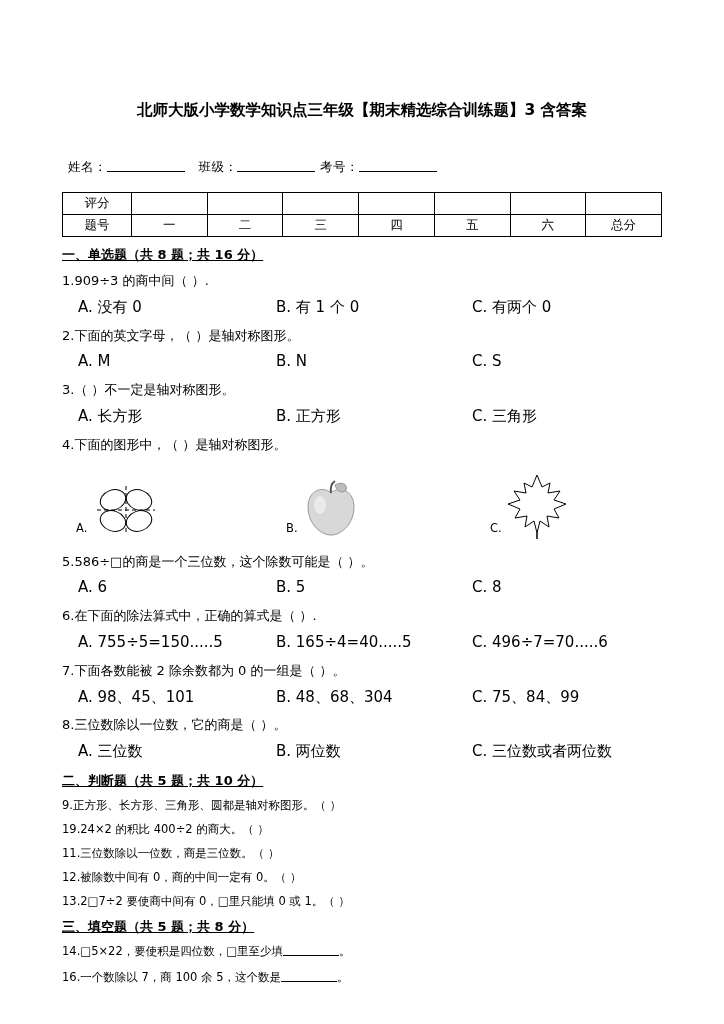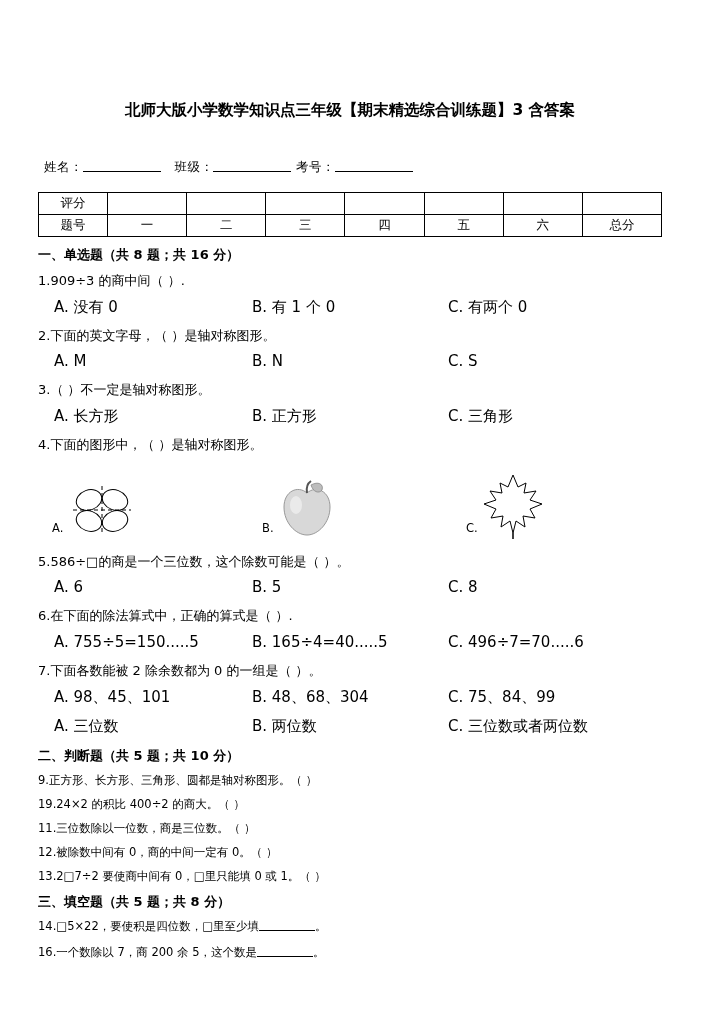--- a/index.html
+++ b/index.html
@@ -12,21 +12,21 @@
     height: 1024px;
     font-family: "DejaVu Sans", "Liberation Sans", sans-serif;
     color: #000;
     position: relative;
     overflow: hidden;
   }
   .page {
     width: 724px;
     height: 1024px;
     box-sizing: border-box;
-    padding: 100px 62px 0 38px;
+    padding: 100px 62px 0 62px;
     position: relative;
   }
   .doc-title {
     font-size: 15.5px;
     font-weight: bold;
     text-align: center;
     letter-spacing: 0px;
     margin: 0 0 38px 0;
     font-family: "DejaVu Sans", "Liberation Sans", sans-serif;
   }
@@ -57,20 +57,21 @@
     padding: 0;
   }
   table.score-table td.head {
     width: 68px;
   }
   .section-head {
     font-size: 13px;
     font-weight: bold;
     margin: 9px 0 8px 0;
     letter-spacing: 0px;
+    text-decoration: underline;
   }
   .q {
     font-size: 13px;
     margin: 0 0 6px 0;
     line-height: 1.45;
   }
   .opts {
     font-size: 15px;
     margin: 0 0 8px 0;
     padding-left: 16px;
@@ -221,20 +222,21 @@
     <span class="o3">C. 496÷7=70.....6</span>
   </div>
 
   <div class="q">7.下面各数能被 2 除余数都为 0 的一组是（    ）。</div>
   <div class="opts">
     <span class="o1">A. 98、45、101</span>
     <span class="o2">B. 48、68、304</span>
     <span class="o3">C. 75、84、99</span>
   </div>
 
+  <div class="q">8.三位数除以一位数，它的商是（    ）。</div>
   <div class="opts">
     <span class="o1">A. 三位数</span>
     <span class="o2">B. 两位数</span>
     <span class="o3">C. 三位数或者两位数</span>
   </div>
 
   <div class="section-head">二、判断题（共 5 题；共 10 分）</div>
 
   <div class="tf-q">9.正方形、长方形、三角形、圆都是轴对称图形。（     ）</div>
   <div class="tf-q">19.24×2 的积比 400÷2 的商大。（     ）</div>
@@ -243,16 +245,16 @@
   <div class="tf-q">13.2□7÷2 要使商中间有 0，□里只能填 0 或 1。（     ）</div>
 
   <div class="section-head">三、填空题（共 5 题；共 8 分）</div>
 
   <div class="fill-q">
     <span>14.□5×22，要使积是四位数，□里至少填</span><span class="blank-u"></span><span>。</span>
   </div>
 
 
   <div class="fill-q">
-    <span>16.一个数除以 7，商 200 余 5，这个数是</span><span class="blank-u"></span><span>。</span>
+    <span>16.一个数除以 7，商 100 余 5，这个数是</span><span class="blank-u"></span><span>。</span>
   </div>
 
 </div>
 
 </body></html>

